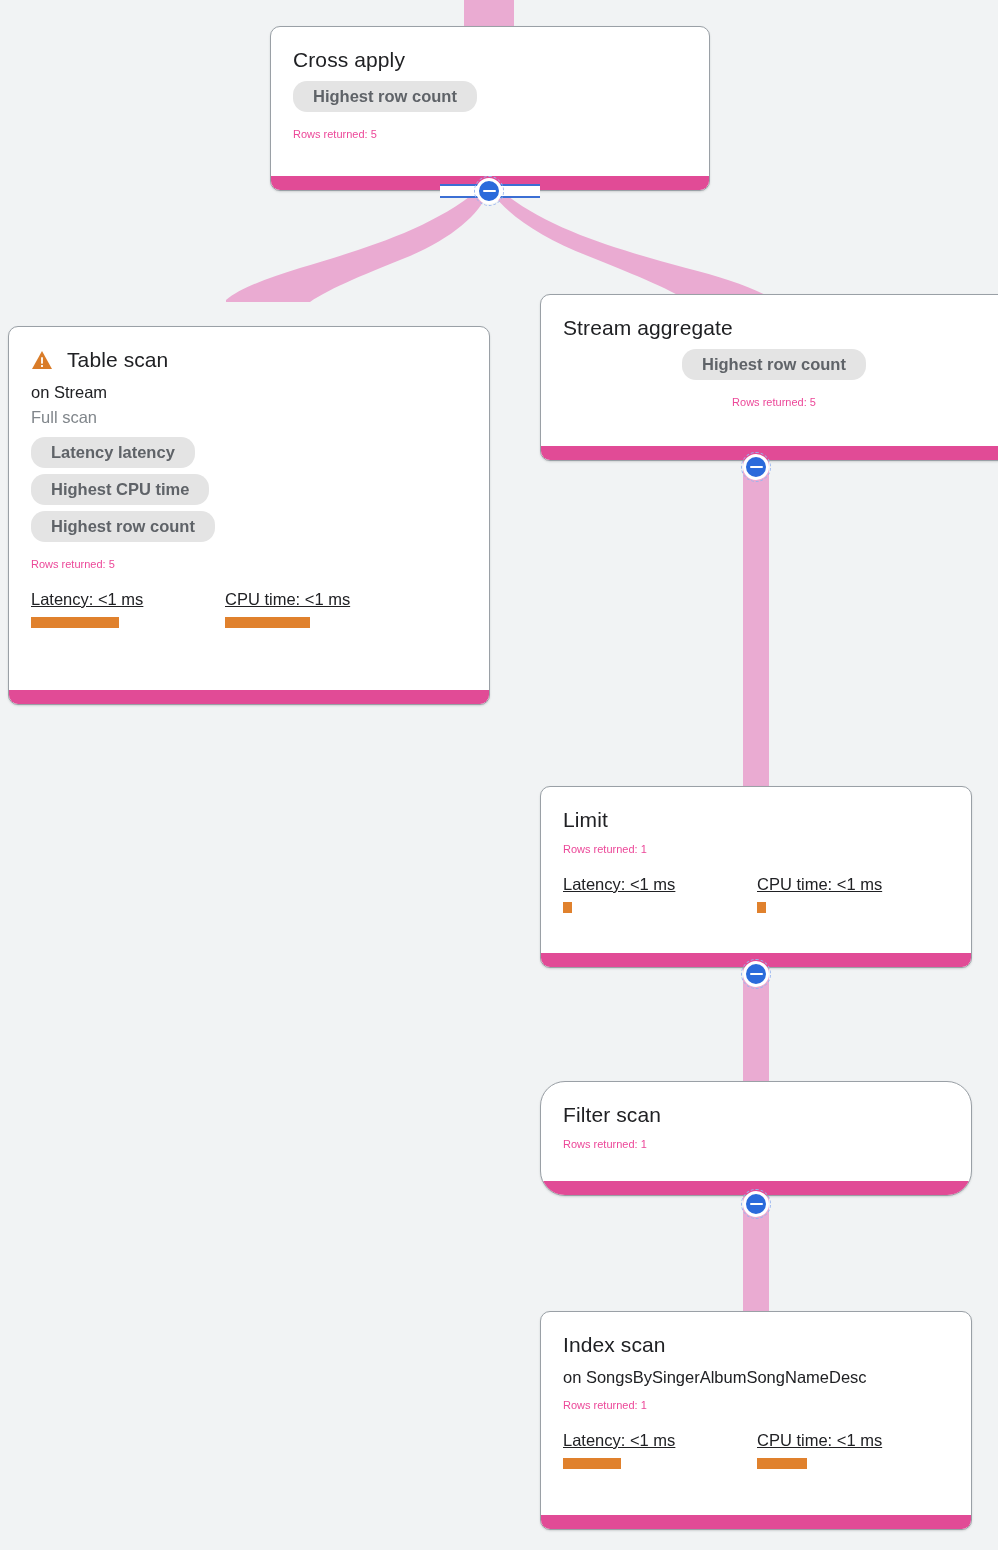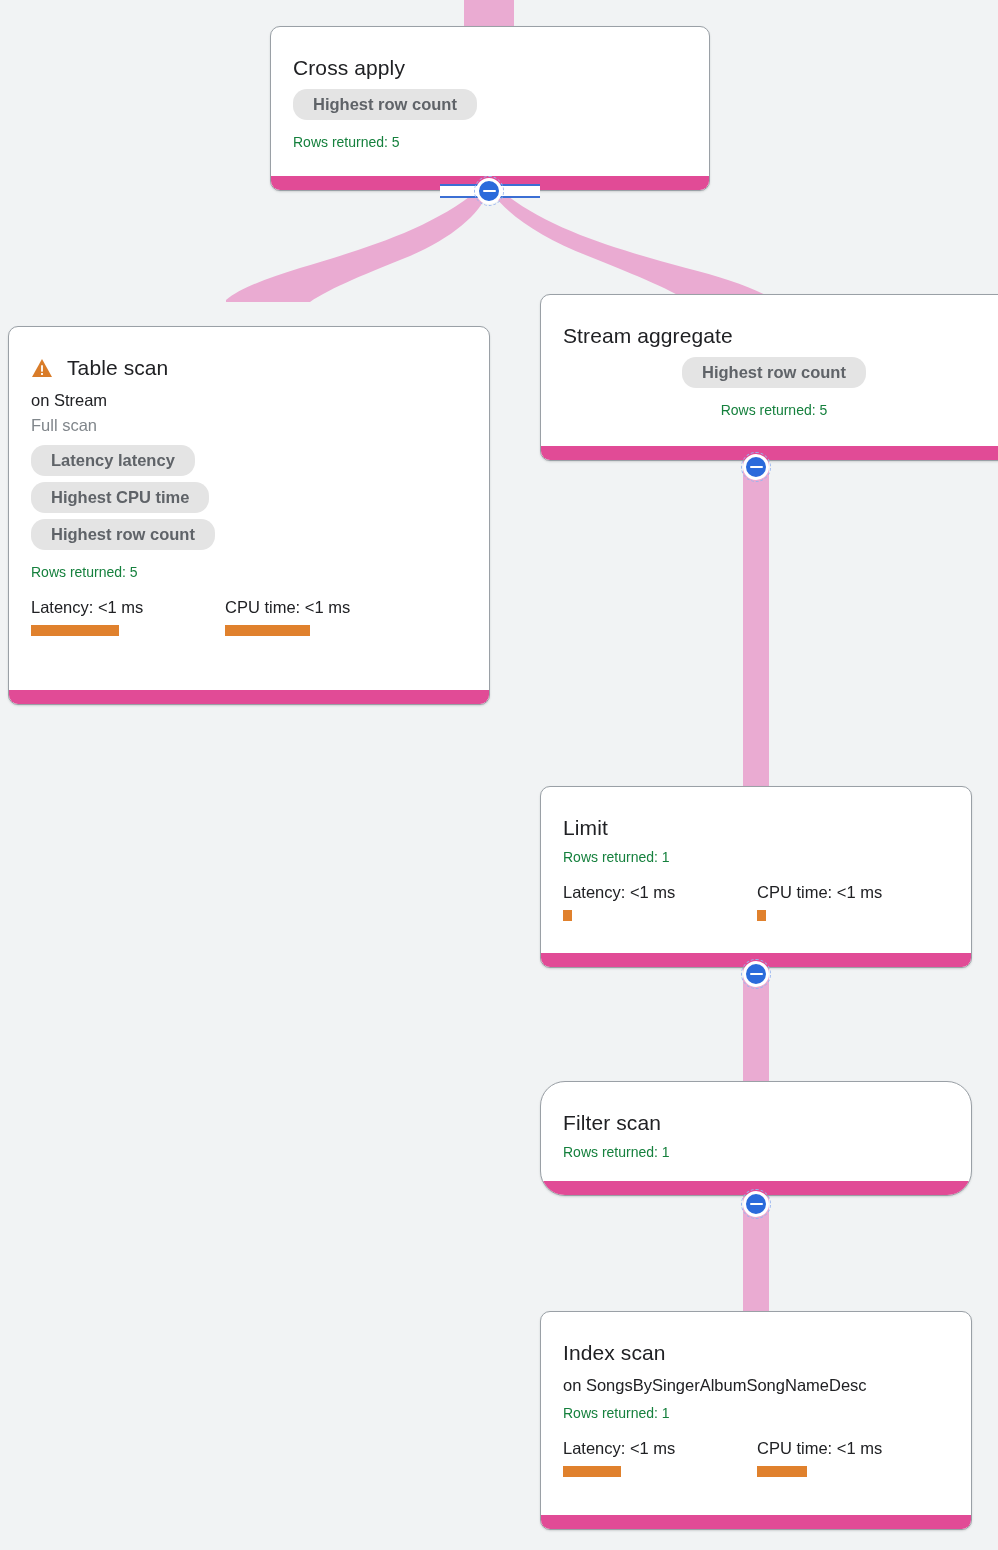--- a/index.html
+++ b/index.html
@@ -34,21 +34,21 @@
   .node {
     position: absolute;
     background: #ffffff;
     border: 1px solid #9aa0a6;
     border-radius: 10px;
     box-sizing: border-box;
     overflow: hidden;
     box-shadow: 0 1px 2px rgba(60,64,67,.18);
   }
   .node-body {
-    padding: 28px 22px 18px 22px;
+    padding: 20px 22px 18px 22px;
   }
   .node-accent {
     position: absolute;
     left: 0;
     right: 0;
     bottom: 0;
     height: 14px;
     background: #e14b96;
   }
 
@@ -88,38 +88,39 @@
     background: #e4e4e4;
     color: #5f6368;
     border-radius: 14px;
     font-size: 16.5px;
     line-height: 20px;
     padding: 5px 20px 6px 20px;
     margin-bottom: 6px;
     font-weight: bold;
   }
   .rows {
-    font-size: 14px;
+    font-size: 11px;
     line-height: 23px;
-    color: #15803d;
+    color: #ec4899;
     margin-top: 5px;
   }
   .metrics {
     display: flex;
     margin-top: 13px;
   }
   .metric {
     width: 194px;
     flex: 0 0 auto;
   }
   .metric-label {
     font-size: 16.5px;
     line-height: 21px;
     color: #202124;
     white-space: nowrap;
+    text-decoration: underline;
   }
   .metric-bar {
     height: 11px;
     background: #e0812d;
     margin-top: 7px;
   }
 
   
   .toggle {
     position: absolute;

